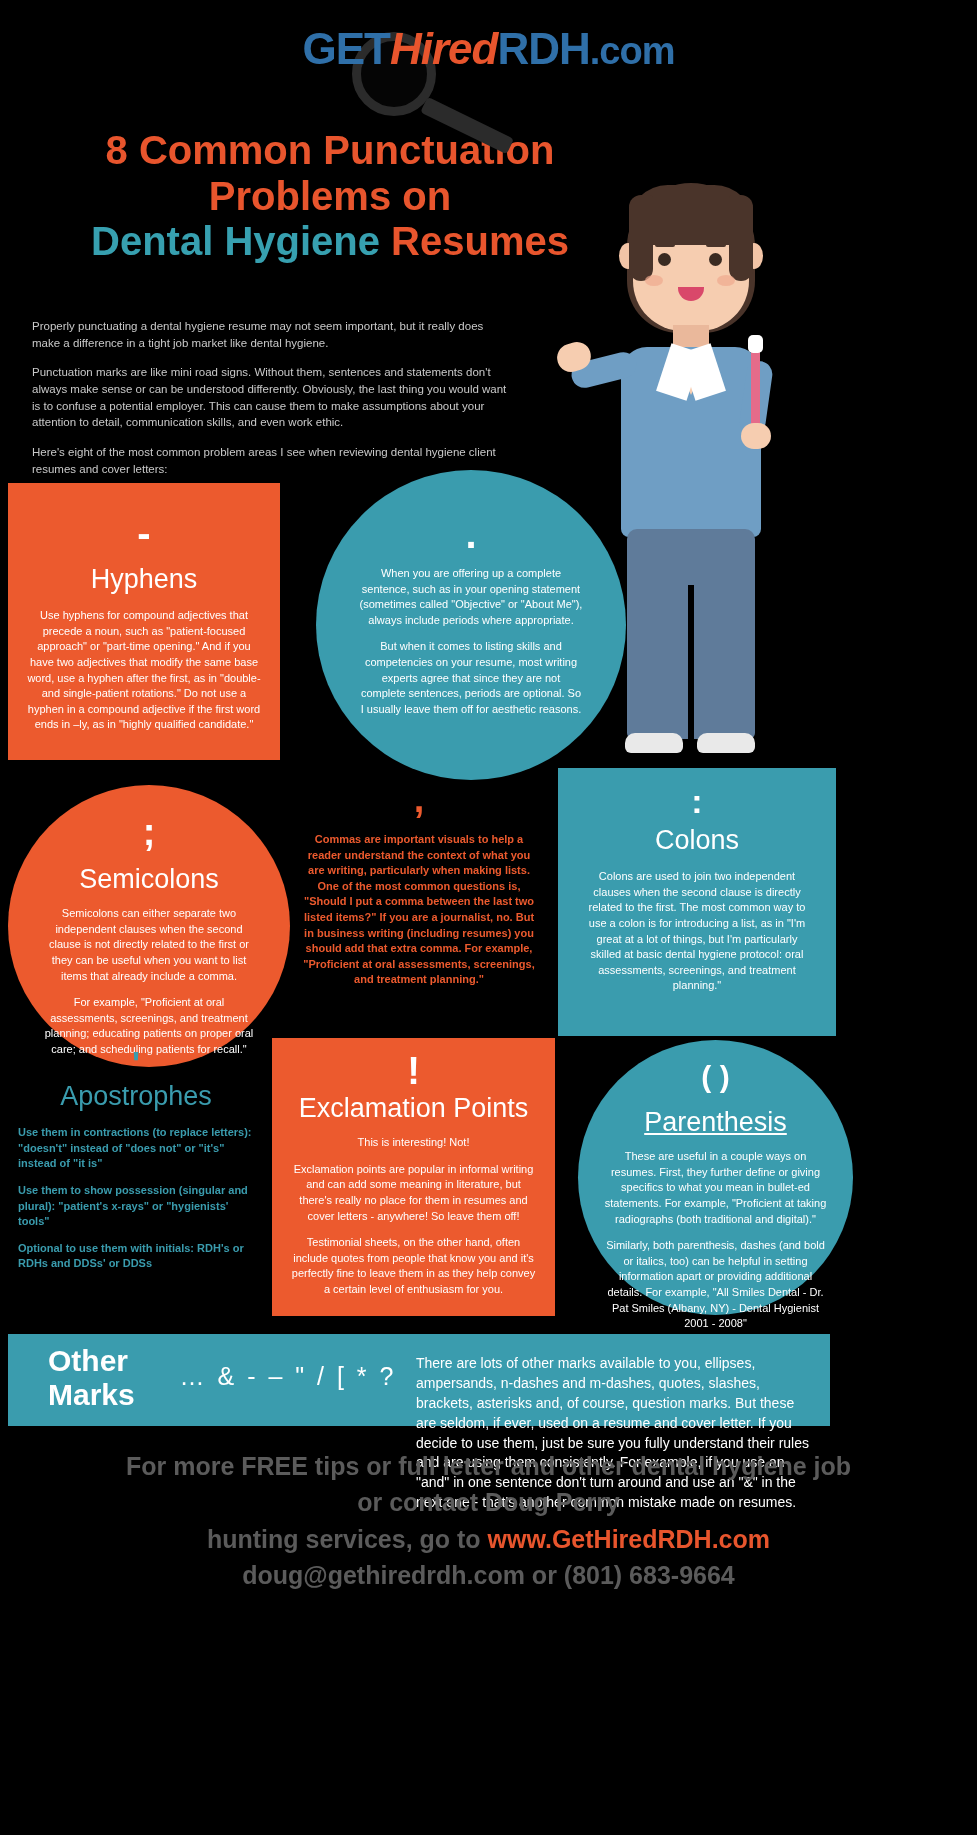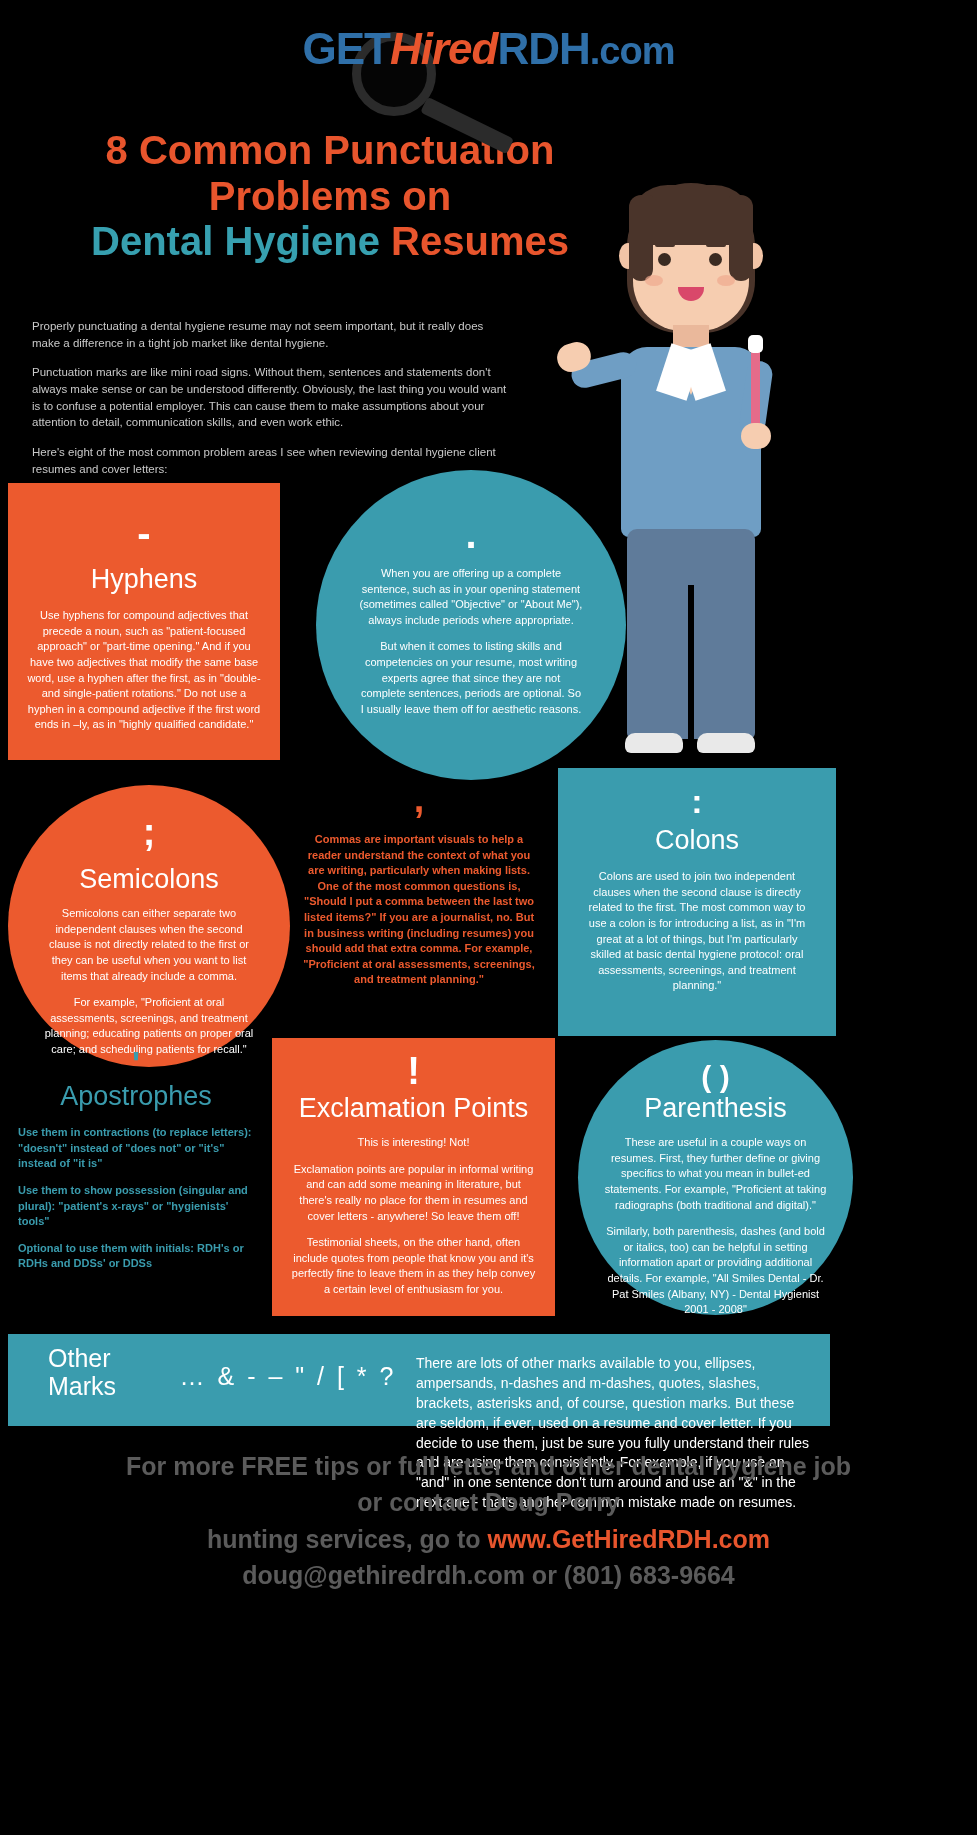--- a/index.html
+++ b/index.html
@@ -110,21 +110,21 @@
   #p-commas { left: 283px; top: 768px; width: 272px; height: 268px; }
   #p-colons { left: 558px; top: 768px; width: 278px; height: 268px; }
   #p-apostrophes { left: 0px; top: 1038px; width: 272px; height: 278px; }
   #p-exclam { left: 272px; top: 1038px; width: 283px; height: 278px; }
   #p-parenthesis { left: 578px; top: 1040px; width: 275px; height: 275px; }
 
   
   #other-bar { left: 8px; top: 1334px; width: 822px; height: 92px; }
   .other-label {
     position: absolute; left: 40px; top: 10px; width: 140px;
-    color: #fff; font-size: 25px; font-weight: 400; line-height: 1.12;
+    color: #fff; font-size: 30px; font-weight: 700; line-height: 1.12;
   }
   .other-glyphs {
     position: absolute; left: 160px; top: 28px; width: 240px;
     color: #fff; font-size: 25px; text-align: center; letter-spacing: 3px;
   }
   .other-text {
     position: absolute; left: 408px; top: 20px; width: 400px;
     color: #fff; font-size: 14px; line-height: 1.42;
   }
 
@@ -251,21 +251,21 @@
     <div class="sec-title" style="margin-top:4px;">Exclamation Points</div>
     <div class="sec-body" style="padding:12px 18px 0 18px;">
       <p>This is interesting! Not!</p>
       <p>Exclamation points are popular in informal writing and can add some meaning in literature, but there's really no place for them in resumes and cover letters - anywhere! So leave them off!</p>
       <p>Testimonial sheets, on the other hand, often include quotes from people that know you and it's perfectly fine to leave them in as they help convey a certain level of enthusiasm for you.</p>
     </div>
   </div>
 
   <div class="circle teal" id="p-parenthesis">
     <div class="mark" style="font-size:30px;margin-top:22px;">( )</div>
-    <div class="sec-title" style="margin-top:2px;">Parenthesis</div>
+    <div class="sec-title" style="margin-top:16px;text-decoration:underline;">Parenthesis</div>
     <div class="sec-body" style="padding:12px 24px 0 24px;">
       <p>These are useful in a couple ways on resumes. First, they further define or giving specifics to what you mean in bullet-ed statements. For example, "Proficient at taking radiographs (both traditional and digital)."</p>
       <p>Similarly, both parenthesis, dashes (and bold or italics, too) can be helpful in setting information apart or providing additional details. For example, "All Smiles Dental - Dr. Pat Smiles (Albany, NY) - Dental Hygienist 2001 - 2008"</p>
     </div>
   </div>
 
   <div class="rect teal" id="other-bar">
     <div class="other-label">
       <div>Other</div>
       <div>Marks</div>

